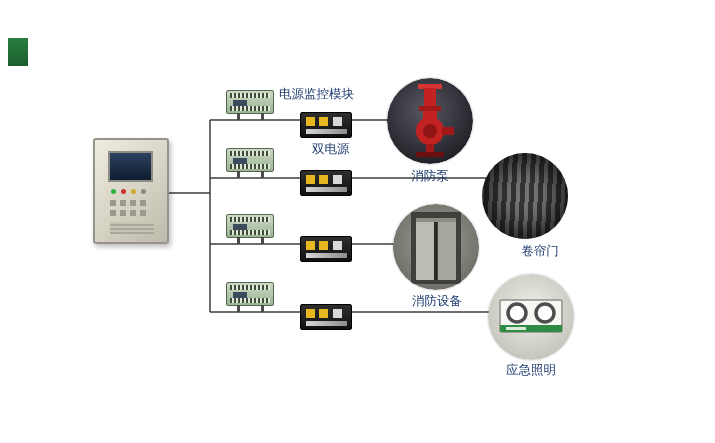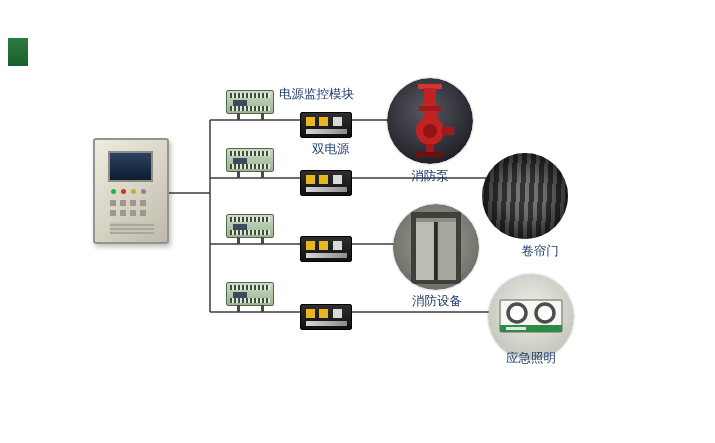--- a/index.html
+++ b/index.html
@@ -207,15 +207,15 @@
       <circle cx="29" cy="39" r="9" fill="#ffffff" stroke="#4d4d4d" stroke-width="3.5"></circle>
       <circle cx="57" cy="39" r="9" fill="#ffffff" stroke="#4d4d4d" stroke-width="3.5"></circle>
       <rect x="12" y="51" width="62" height="7" fill="#2e8b44"></rect>
       <rect x="18" y="53" width="20" height="3" fill="#d9ead9"></rect>
     </svg>
   </div>
 
   <div class="lbl center" style="left:430px; top:169px">消防泵</div>
   <div class="lbl center" style="left:540px; top:244px">卷帘门</div>
   <div class="lbl center" style="left:437px; top:294px">消防设备</div>
-  <div class="lbl center" style="left:531px; top:351px">应急照明</div>
+  <div class="lbl center" style="left:531px; top:363px">应急照明</div>
 
 </div>
 
 </body></html>

